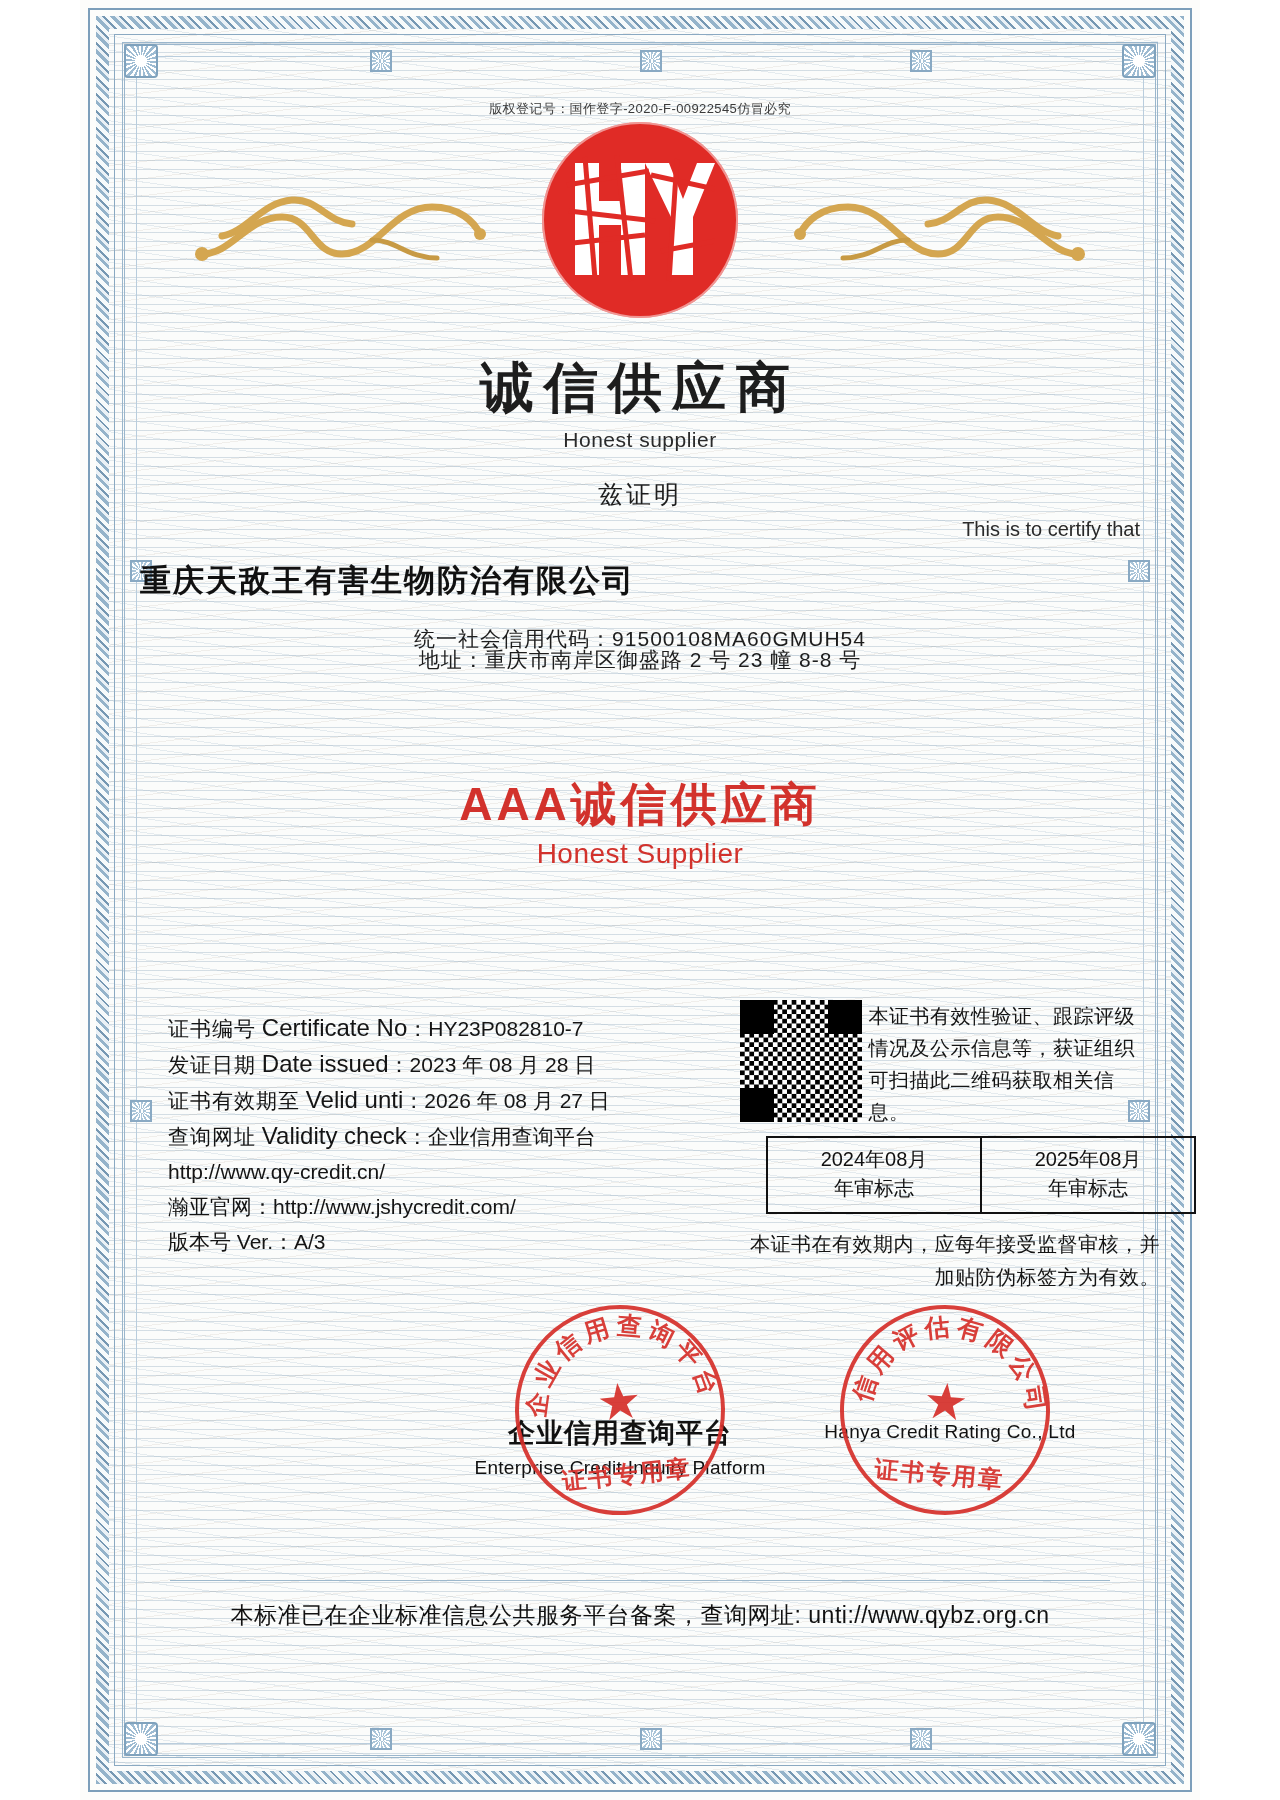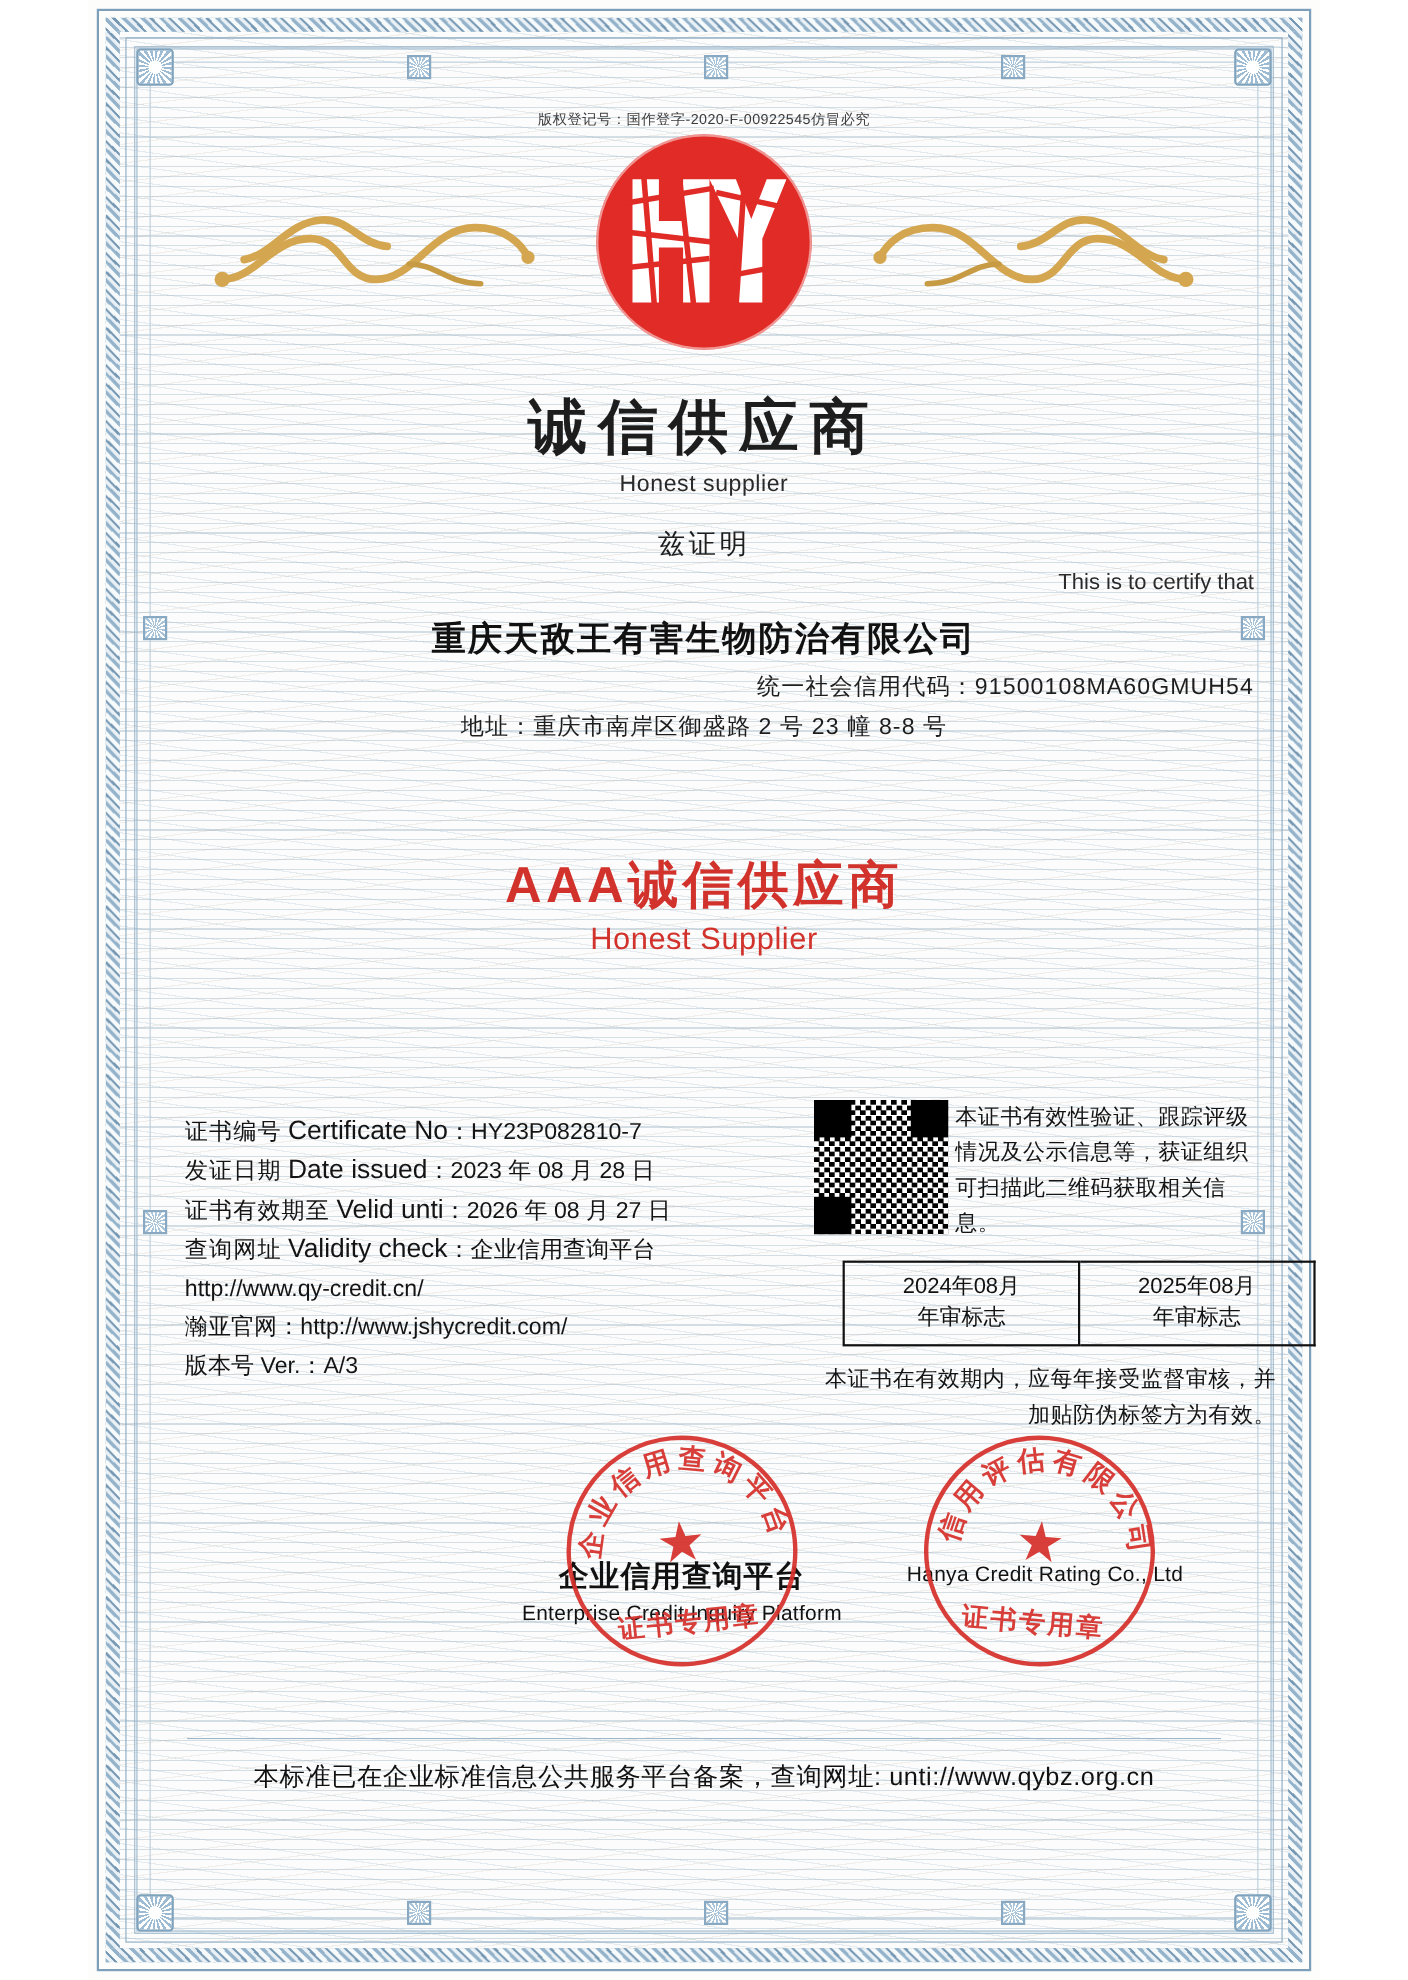--- a/index.html
+++ b/index.html
@@ -183,35 +183,35 @@
   .certify-en {
     position: absolute;
     top: 458px; width: 100%;
     text-align: right;
     font-size: 20px;
     color: #2a2a2a;
   }
   .company {
     position: absolute;
     top: 500px; width: 100%;
-    text-align: center;
+    text-align: left;
     font-size: 31px;
     font-weight: 700;
     color: #111;
     letter-spacing: 2px;
   }
   .usci, .address {
     position: absolute;
     width: 100%;
     text-align: center;
     font-size: 21px;
     color: #1d1d1d;
     letter-spacing: 1px;
   }
-  .usci { top: 550px; text-align: right; }
+  .usci { top: 565px; }
   .address { top: 586px; }
 
   .award-cn {
     position: absolute;
     top: 714px; width: 100%;
     text-align: center;
     font-size: 46px;
     font-weight: 700;
     color: #d2322c;
     letter-spacing: 4px;
@@ -268,21 +268,21 @@
     display: inline-block;
     vertical-align: top;
     width: 280px;
     margin-left: 2px;
     font-size: 20px;
     line-height: 32px;
     color: #141414;
     letter-spacing: .5px;
   }
   .stamp-row {
-    margin-top: 18px;
+    margin-top: 8px;
     display: flex;
     gap: 0;
     width: 456px;
     padding-left: 26px;
   }
   .year-box {
     flex: 1;
     border: 2px solid #111;
     text-align: center;
     padding: 7px 0 9px;

